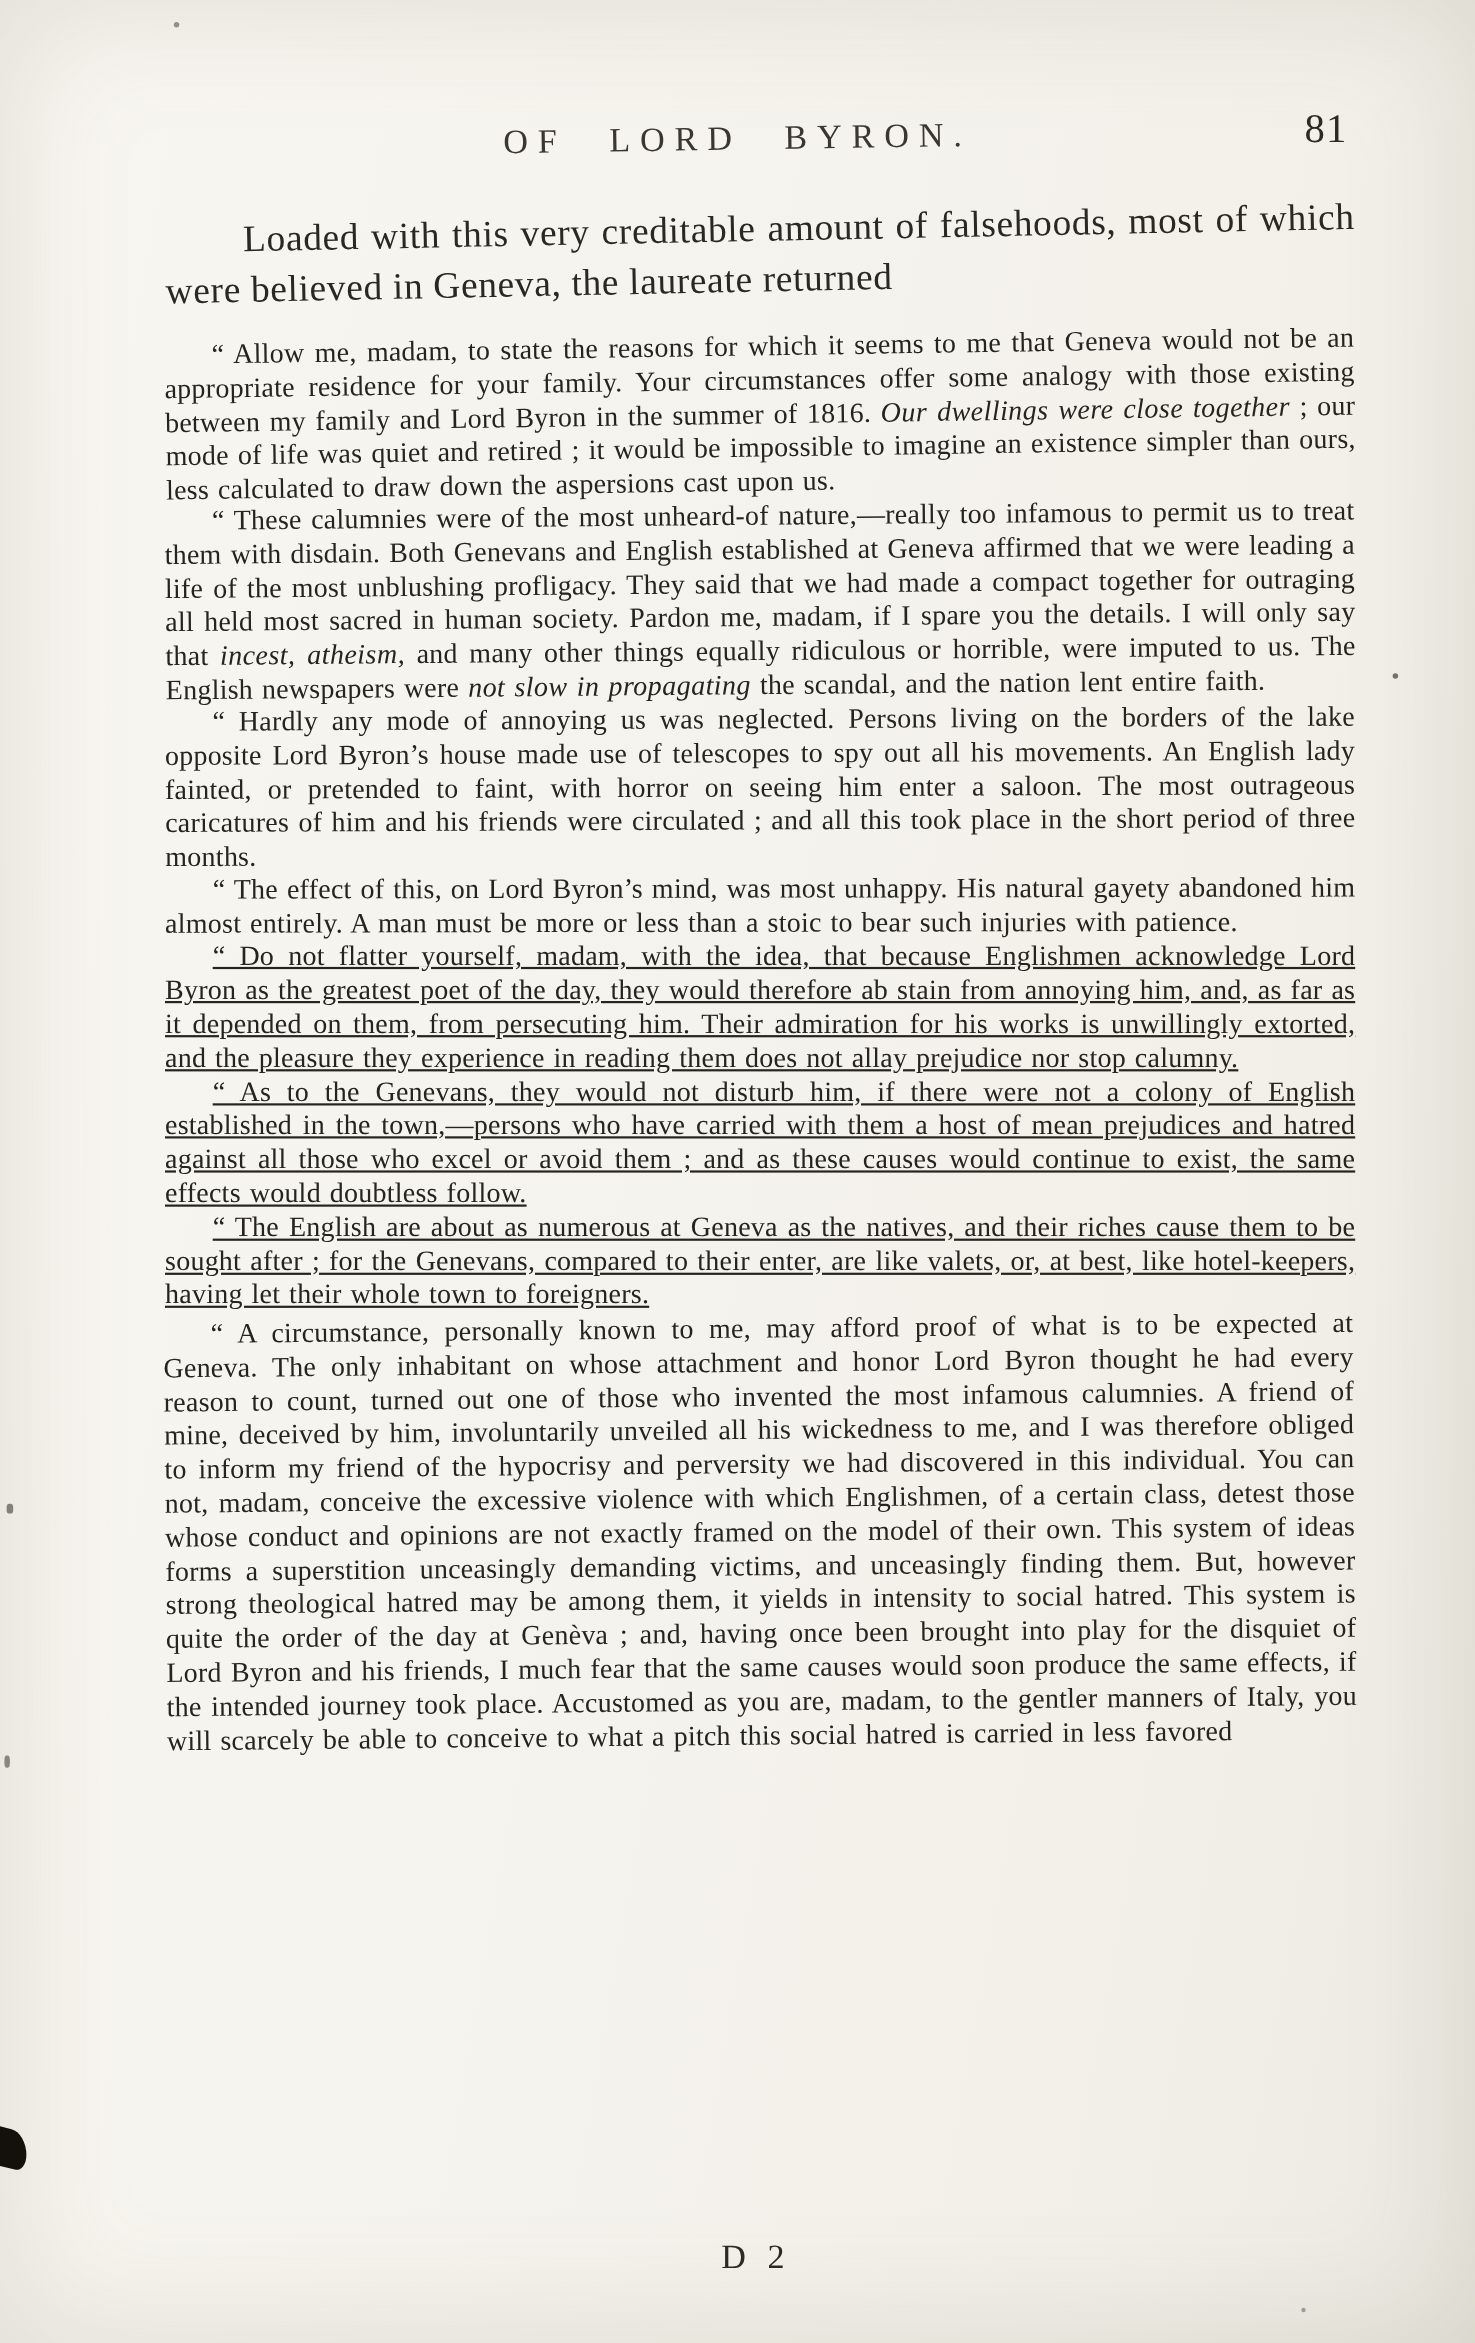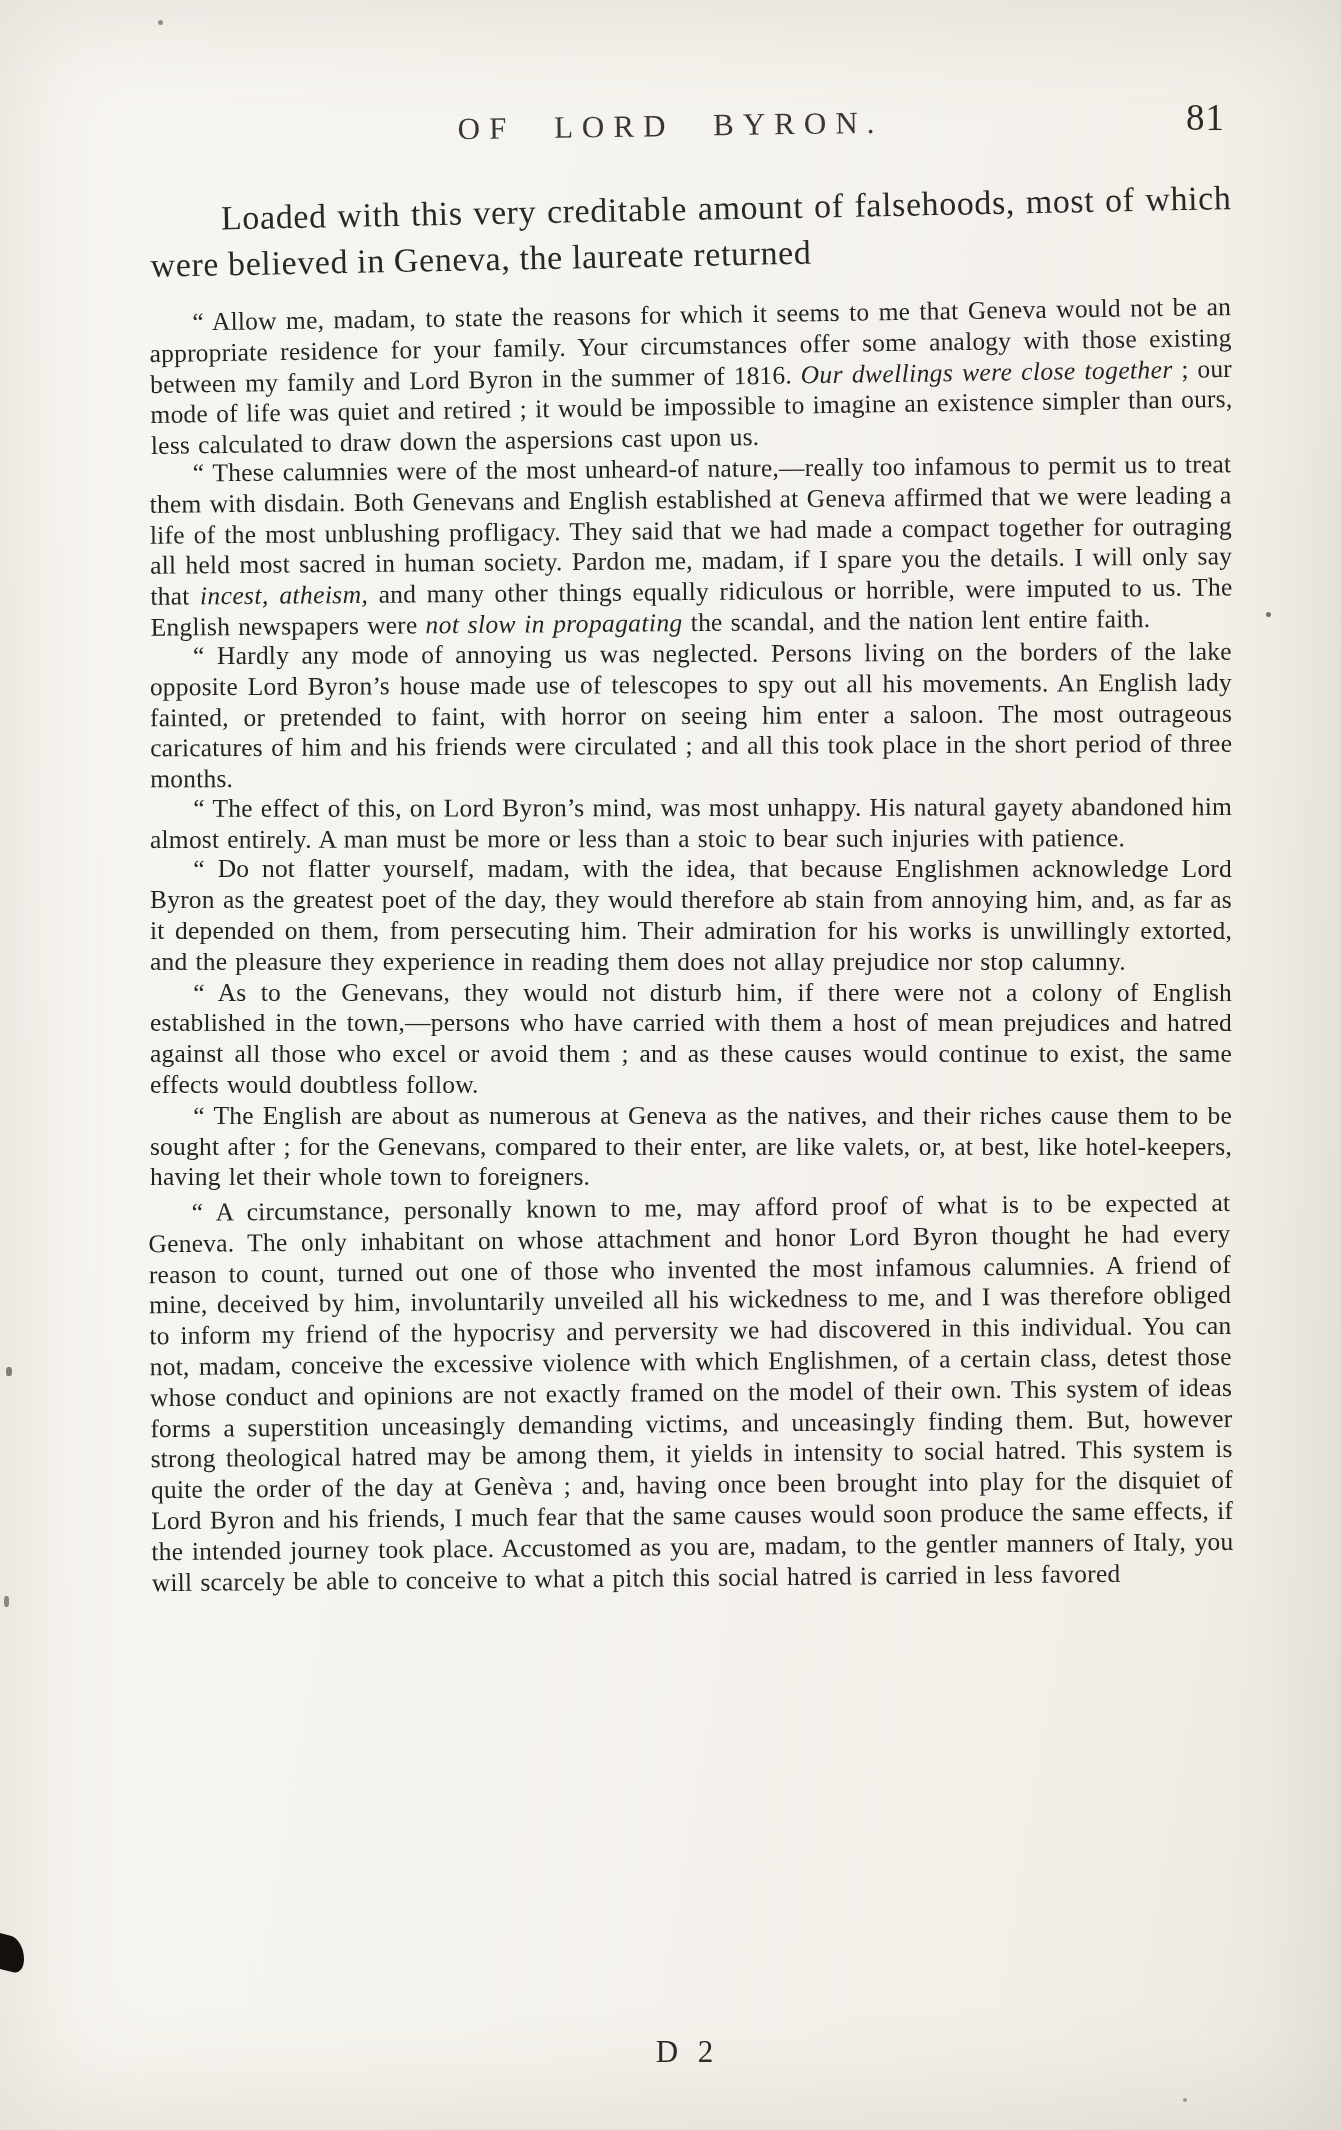--- a/index.html
+++ b/index.html
@@ -34,21 +34,21 @@
   }
   .bodytext p{
     margin:0;
     font-size:25.5px;line-height:30.8px;letter-spacing:0.2px;word-spacing:1.5px;
     text-align:justify;text-indent:1.7em;color:#26241f;
   }
   .r-a{transform:rotate(-0.85deg);}
   .r-b{transform:rotate(-0.5deg);}
   .r-c{transform:rotate(-0.25deg);}
   .r-d{transform:rotate(-0.1deg);}
-  .r-e{transform:rotate(0deg);}
+  .r-e{transform:rotate(0deg);text-decoration:underline;}
   .r-f{transform:rotate(-0.55deg);}
   .footer{
     position:absolute;top:2034px;left:0;width:100%;
     text-align:center;font-size:31px;letter-spacing:6px;color:#2c2a25;padding-left:17px;
   }
   .blob{
     position:absolute;left:0;top:1936px;width:24px;height:36px;
     background:#14110d;border-radius:0 70% 55% 0;
     transform:skewY(14deg);
   }

